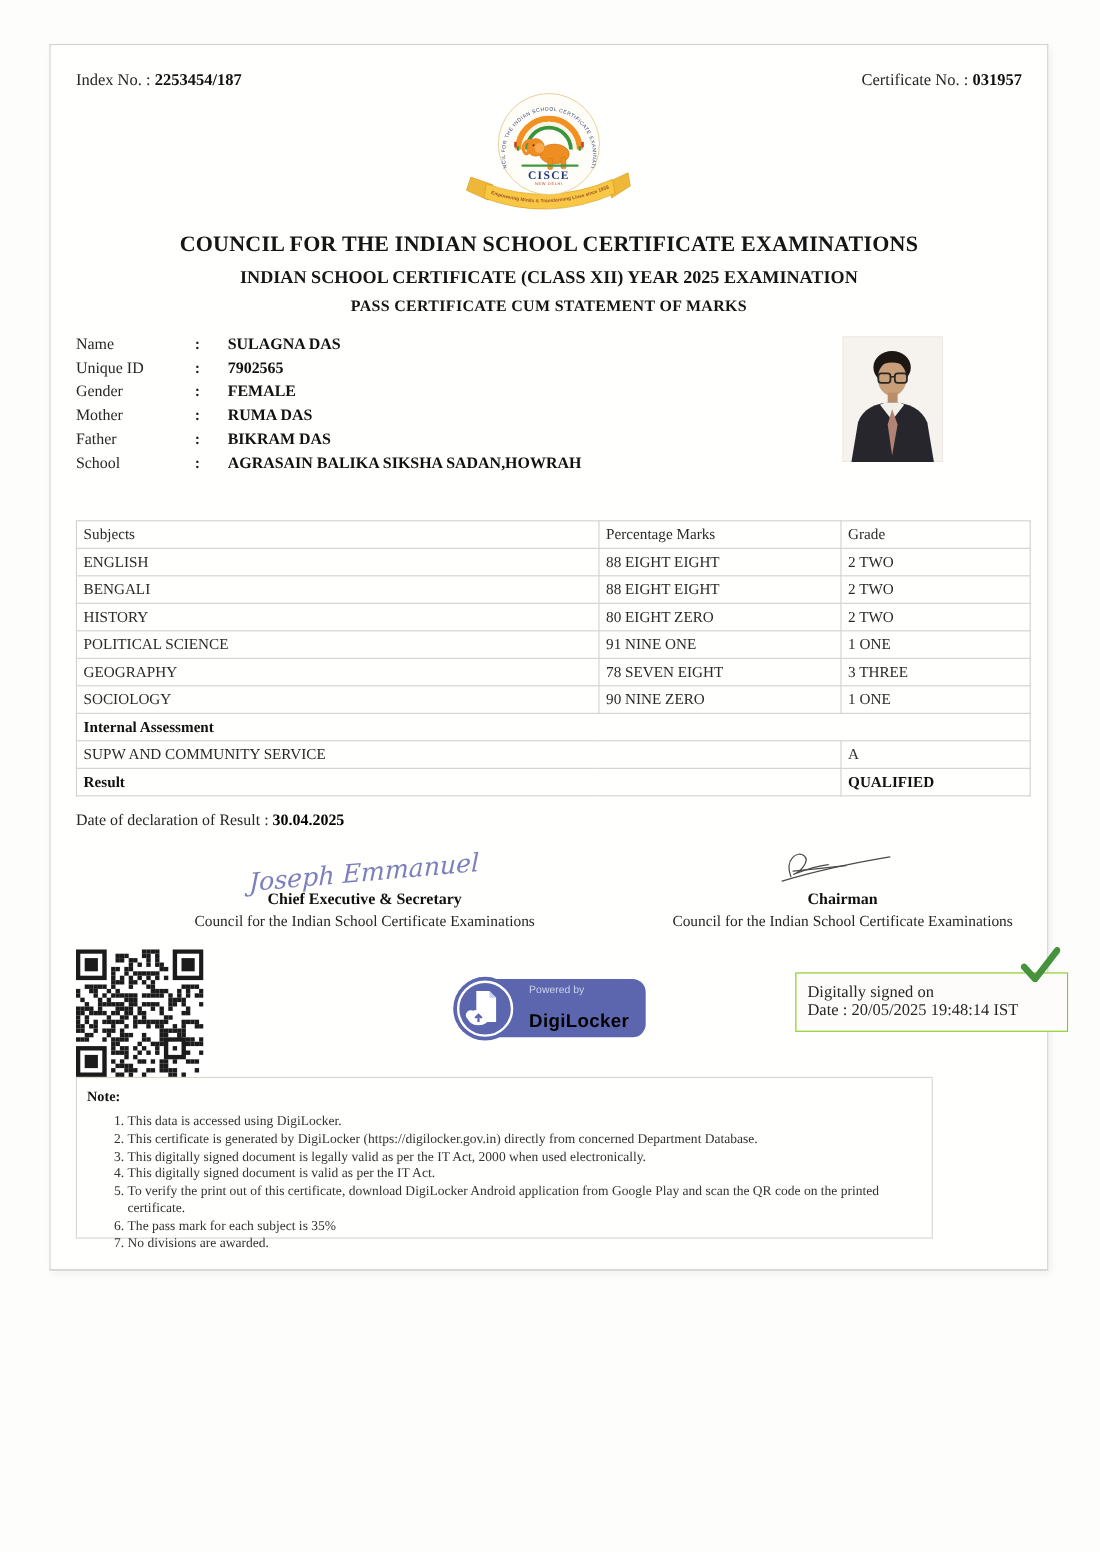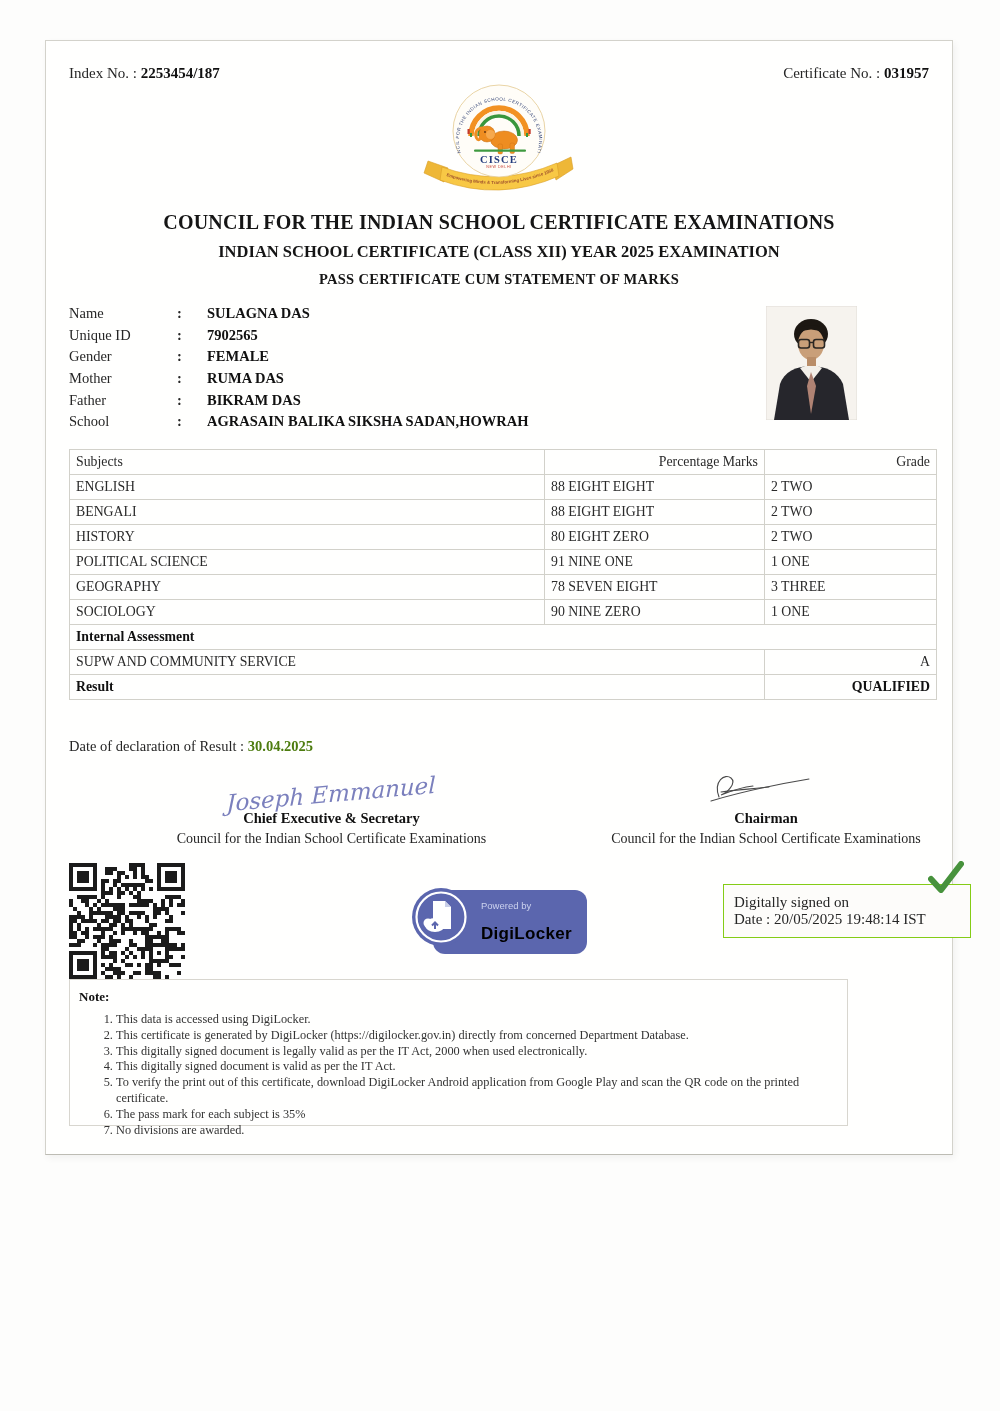--- a/index.html
+++ b/index.html
@@ -23,42 +23,42 @@
   .cand{position:absolute;left:23px;top:262px;}
   .crow{display:flex;height:21.6px;font-size:14.5px;align-items:center;}
   .clabel{width:108px;}
   .ccolon{width:30px;font-weight:bold;}
   .cvalue{font-weight:bold;color:#111;}
   
   .photo{position:absolute;left:720px;top:265px;width:91px;height:114px;}
   
   .intro{position:absolute;left:23px;top:413px;font-size:14px;}
   
-  table.marks{position:absolute;left:23px;top:408px;width:867px;border-collapse:collapse;
+  table.marks{position:absolute;left:23px;top:432px;width:867px;border-collapse:collapse;
               table-layout:fixed;font-size:13.8px;color:#2a2a2a;}
   table.marks th,table.marks td{border:1px solid #d2d1ca;font-weight:normal;
               padding:3px 6px;height:18px;text-align:left;white-space:nowrap;overflow:hidden;}
-  table.marks th.cc,table.marks td.cc{text-align:right;}
+  table.marks th.cc,table.marks td.cc{text-align:left;}
   table.marks td.bold,table.marks th.bold{font-weight:bold;color:#111;}
   
   .decl{position:absolute;left:23px;top:697px;font-size:14.5px;}
-  .decl b{color:#4d7c0f;}
+  .decl b{color:#000000;}
   
   .sig{position:absolute;top:730px;text-align:center;}
   .sig.left{left:68px;width:435px;}
   .sig.right{left:505px;width:430px;}
   .sig .script-wrap{height:36px;display:flex;align-items:flex-end;justify-content:center;}
   .script-name{font-family:"DejaVu Serif",serif;font-style:italic;font-size:23px;
                color:#7b80bd;transform:rotate(-5deg) skewX(-6deg);display:inline-block;}
   .sig-title{font-weight:bold;font-size:14.5px;margin-top:3px;color:#111;}
   .sig-org{font-size:14px;margin-top:4px;}
   
   .qr{position:absolute;left:23px;top:822px;width:116px;height:116px;}
   .dl-badge{position:absolute;left:50%;transform:translateX(-50%);top:846px;width:176px;height:60px;}
-  .dl-pill{position:absolute;left:22px;top:3px;right:0;height:64px;border-radius:12px;
+  .dl-pill{position:absolute;left:22px;top:3px;right:0;height:53px;border-radius:12px;
            background:#5b66ae;display:flex;flex-direction:column;justify-content:center;
            padding-left:48px;box-sizing:border-box;font-family:"Liberation Sans",sans-serif;}
   .dl-powered{font-size:9.5px;color:#ccd2ee;}
   .dl-name{font-size:17px;font-weight:bold;color:#000000;letter-spacing:.3px;margin-top:13px;}
   .dl-circle{position:absolute;left:0;top:0;width:60px;height:60px;}
   .signed-box{position:absolute;left:655px;top:843px;width:248px;border:1px solid #84cc16;
               background:#fdfcfa;padding:9px 10px;box-sizing:border-box;font-size:15px;margin-left:22px;}
   .signed-box .check{position:absolute;right:6px;top:-24px;}
   
   .notebox{position:absolute;left:23px;top:938px;width:779px;height:147px;

